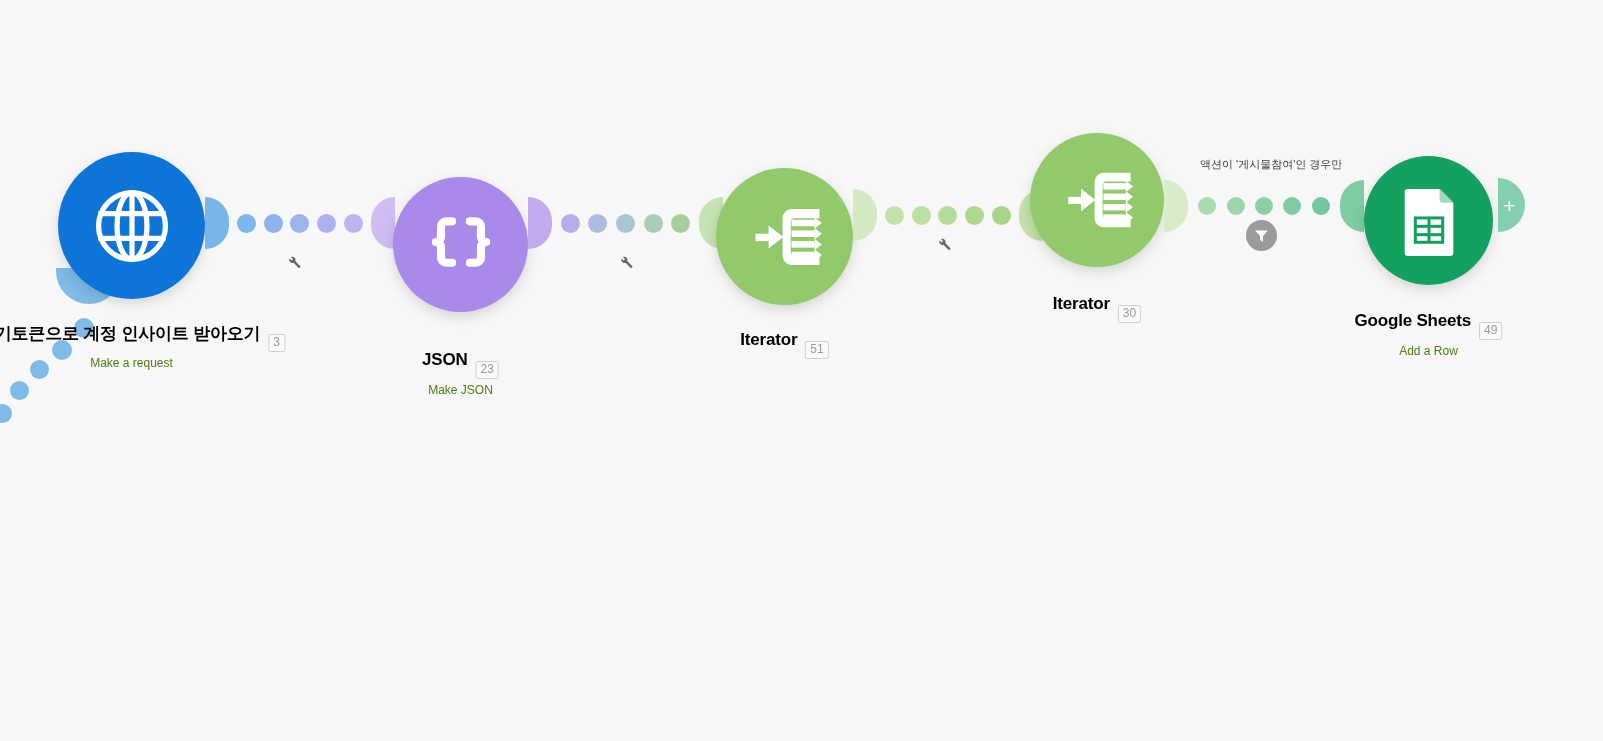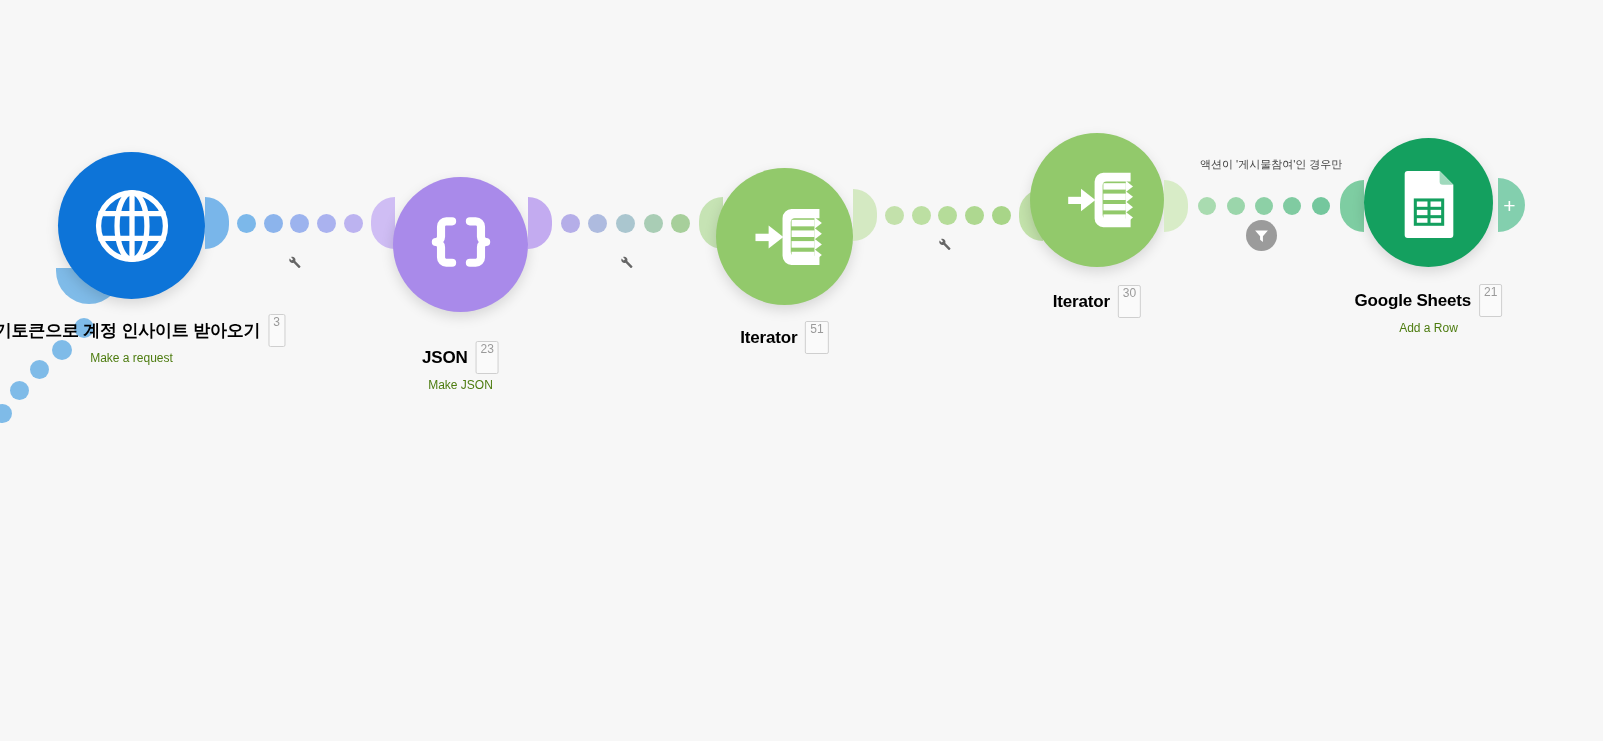--- a/index.html
+++ b/index.html
@@ -39,23 +39,24 @@
     font-weight: bold;
     color: #000000;
     letter-spacing: -0.2px;
   }
   .node-badge {
     display: inline-block;
     font-size: 12px;
     color: #9a9a9a;
     border: 1px solid #cfcfcf;
     border-radius: 2px;
-    padding: 0px 4px 16px 4px;
+    padding: 0px 4px 1px 4px;
     line-height: 15px;
     background: #fafafa;
+    margin-top: 20px;
   }
   .node-sub {
     font-size: 12px;
     color: #4d7c0f;
     margin-top: 4px;
   }
 
   
   .connector { position: absolute; height: 56px; display:flex; align-items:center; }
   .cap {
@@ -306,39 +307,39 @@
   <div class="filter-note" style="left:1200px; top:157px; width:130px;">액션이 '게시물참여'인 경우만</div>
 
   <div class="filter-badge" style="left:1246px; top:220px;">
     <span>
       <svg width="17" height="17" viewBox="0 0 24 24" fill="#ffffff">
         <polygon points="3,5 21,5 14,13 14,21 10,18 10,13"></polygon>
       </svg>
     </span>
   </div>
 
-  <div class="node" style="left:1364px; top:138px; width:129px; height:129px;">
+  <div class="node" style="left:1364px; top:156px; width:129px; height:129px;">
     <div class="node-circle" style="left:0; top:0; width:129px; height:129px; background:#14a05f;">
       <span>
         <svg width="76" height="76" viewBox="0 0 100 100">
           <path d="M22 8 h42 l18 18 v66 a4 4 0 0 1 -4 4 H22 a4 4 0 0 1 -4 -4 V12 a4 4 0 0 1 4 -4 z" fill="#ffffff"></path>
           <path d="M64 8 l18 18 H68 a4 4 0 0 1 -4 -4 z" fill="#9fd9bc"></path>
           <g stroke="#14a05f" stroke-width="4" fill="none">
             <rect x="32" y="46" width="36" height="32"></rect>
             <line x1="50" y1="46" x2="50" y2="78"></line>
             <line x1="32" y1="57" x2="68" y2="57"></line>
             <line x1="32" y1="68" x2="68" y2="68"></line>
           </g>
         </svg>
       </span>
     </div>
     <div class="node-label" style="top:146px;">
       <div class="node-title-row">
         <span class="node-title">Google Sheets</span>
-        <span class="node-badge">21</span>
+        <span class="node-badge">49</span>
       </div>
       <div class="node-sub">Add a Row</div>
     </div>
   </div>
 
   <div class="add-cap" style="left:1498px; top:178px;">
     <span class="plus">+</span>
   </div>
 
 </div>

